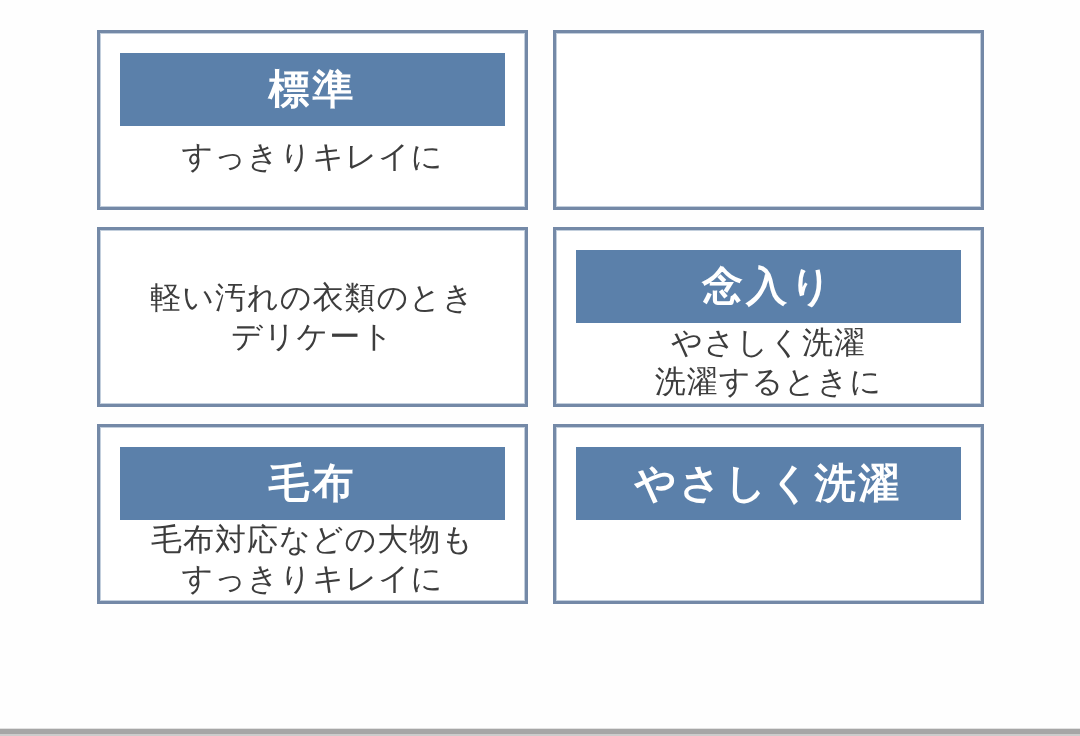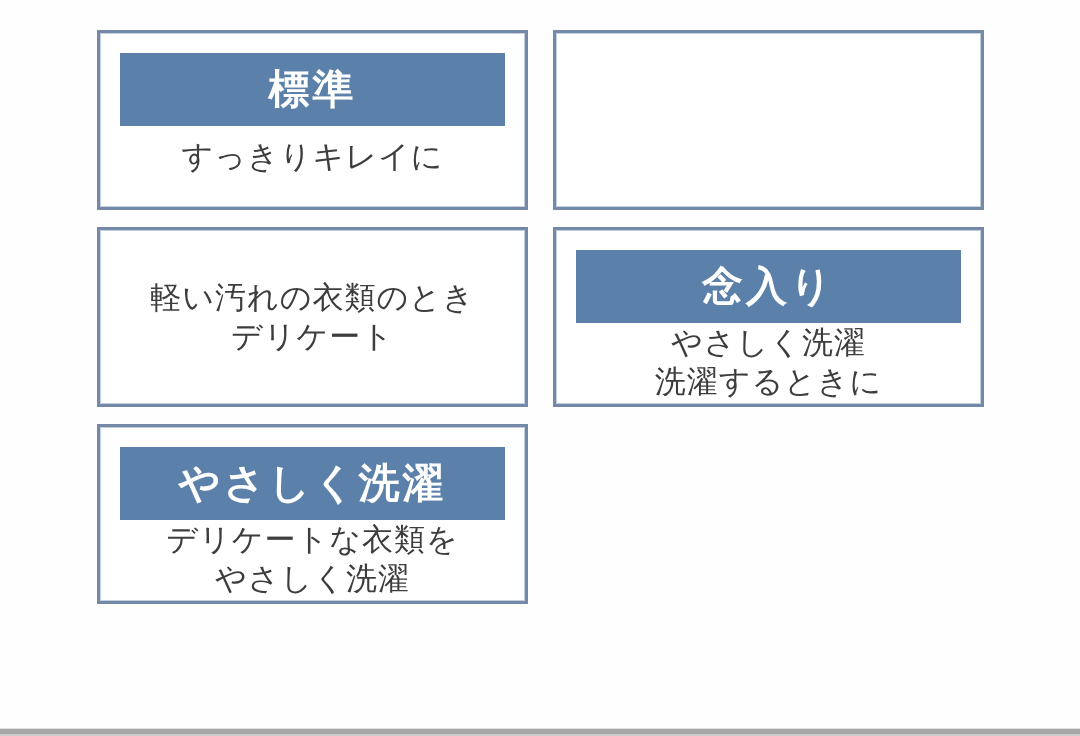--- a/index.html
+++ b/index.html
@@ -95,25 +95,30 @@
     </div>
 
     <div class="card">
       <div class="card-header">
         <span class="card-title">念入り</span>
       </div>
       <div class="card-body">やさしく洗濯
 洗濯するときに</div>
     </div>
 
+    <div class="card">
+      <div class="card-header">
+        <span class="card-title">毛布</span>
+      </div>
+      <div class="card-body">毛布対応などの大物も
+すっきりキレイに</div>
+    </div>
 
     <div class="card">
       <div class="card-header">
         <span class="card-title">やさしく洗濯</span>
       </div>
-      <div class="card-body">デリケートな衣類を
-やさしく洗濯</div>
     </div>
 
   </div>
 
   <div class="bottom-bar"></div>
 </div>
 
 </body></html>

